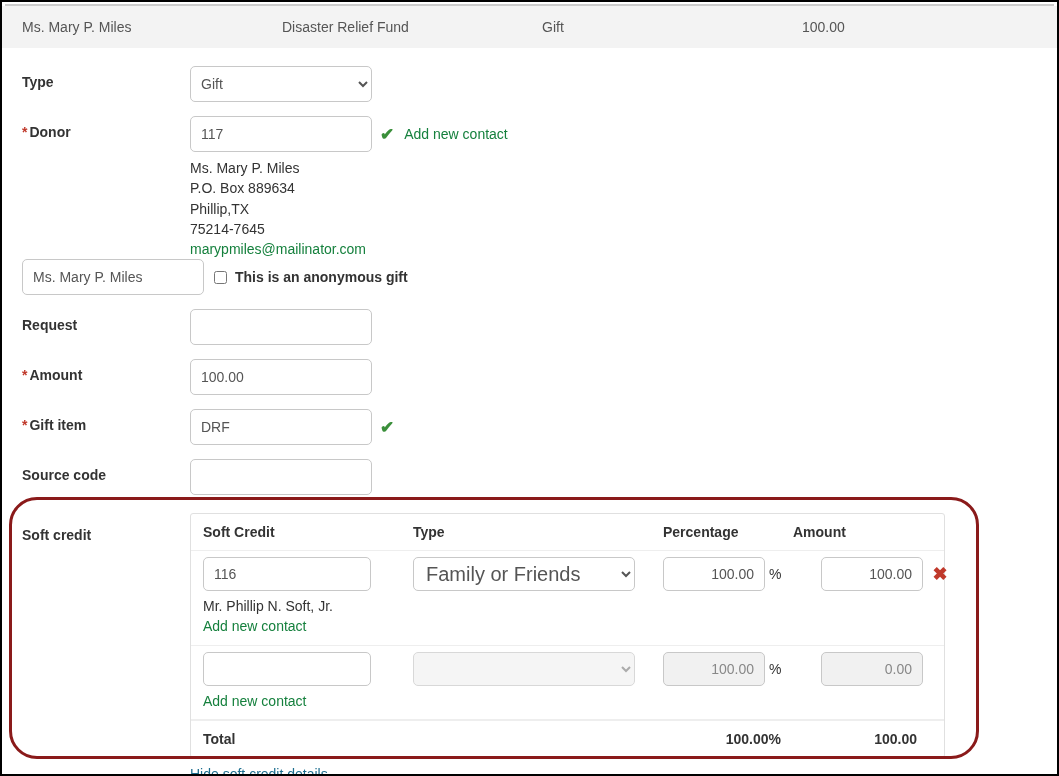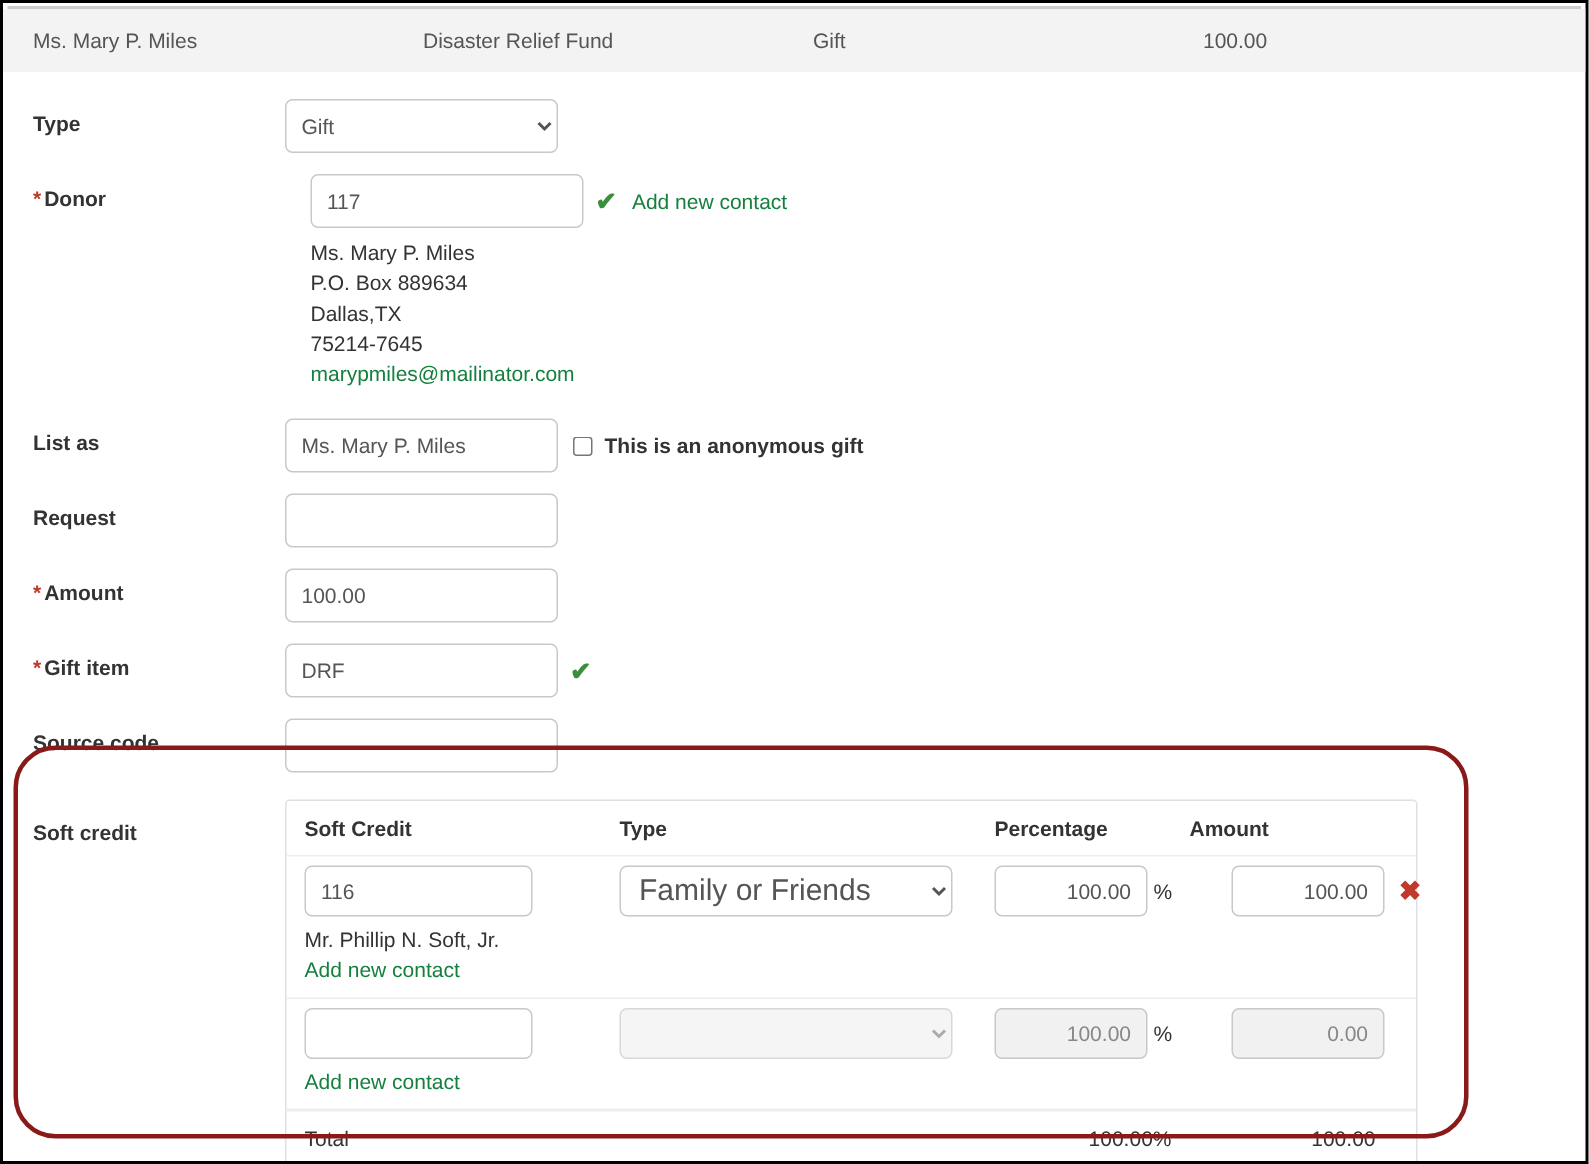--- a/index.html
+++ b/index.html
@@ -111,40 +111,40 @@
   }
   .sc-sub .contact-name { color: #333; }
   .sc-input {
     border: 1px solid #c8c8c8;
     border-radius: 5px;
     height: 34px;
     padding: 0 10px;
     font-size: 14px;
     color: #555;
     background: #fff;
-    width: 152px;
+    width: 168px;
   }
   .sc-select {
     border: 1px solid #c8c8c8;
     border-radius: 5px;
     height: 34px;
     padding: 0 8px;
     font-size: 20px;
     color: #555;
     background: #fff;
     width: 222px;
   }
   .sc-num { width: 102px; text-align: right; }
   .pct-cell { display: flex; align-items: center; gap: 4px; }
   .amt-cell { display: flex; align-items: center; justify-content: flex-end; }
   .sc-del-cell { text-align: center; }
   .del-x { color: #c0392b; font-weight: 900; font-size: 18px; cursor: pointer; line-height:1; font-family: Arial, sans-serif;}
   .sc-total-row {
     border-top: 1px solid #eee;
-    font-weight: 400;
+    font-weight: 700;
     padding-top: 10px;
     padding-bottom: 10px;
   }
   .sc-disabled { background: #f1f1f1; color: #888; }
   .sc-select.sc-disabled { color: #888; }
   .hide-link {
     color: #1e6f8f;
     margin-top: 8px;
     display: inline-flex;
     align-items: center;
@@ -171,38 +171,37 @@
 
   <div class="form-row">
     <div class="label-cell">Type</div>
     <div class="field-cell">
       <select class="select-input">
         <option>Gift</option>
       </select>
     </div>
   </div>
 
-  <div class="form-row" style="margin-bottom:20px;gap:17px;">
+  <div class="form-row" style="margin-bottom:0;">
     <div class="label-cell req">Donor</div>
     <div class="field-cell">
       <input class="text-input" value="117" style="">
       <span class="check-icon">✔</span>
       <span class="linkish">Add new contact</span>
       <div class="donor-block">
         <div>Ms. Mary P. Miles</div>
         <div>P.O. Box 889634</div>
-        <div>Dallas,TX</div>
+        <div>Phillip,TX</div>
         <div>75214-7645</div>
         <div class="donor-email linkish">marypmiles@mailinator.com</div>
       </div>
     </div>
   </div>
 
   <div class="form-row">
-    <div class="label-cell">List as</div>
     <div class="field-cell">
       <input class="text-input" value="Ms. Mary P. Miles" style="">
       <label class="anon-wrap">
         <input type="checkbox" style="">
         <span>This is an anonymous gift</span>
       </label>
     </div>
   </div>
 
   <div class="form-row">

